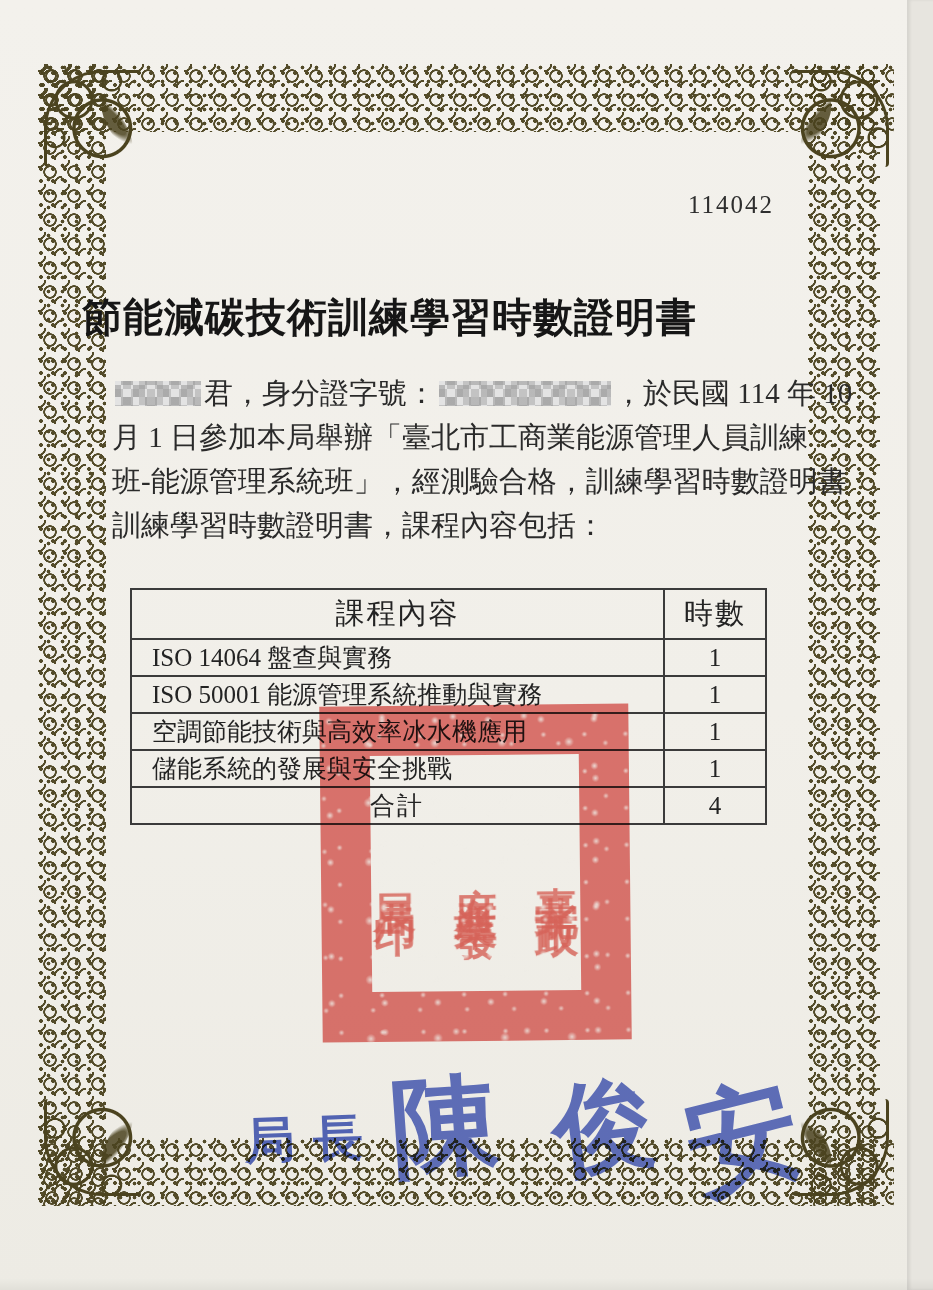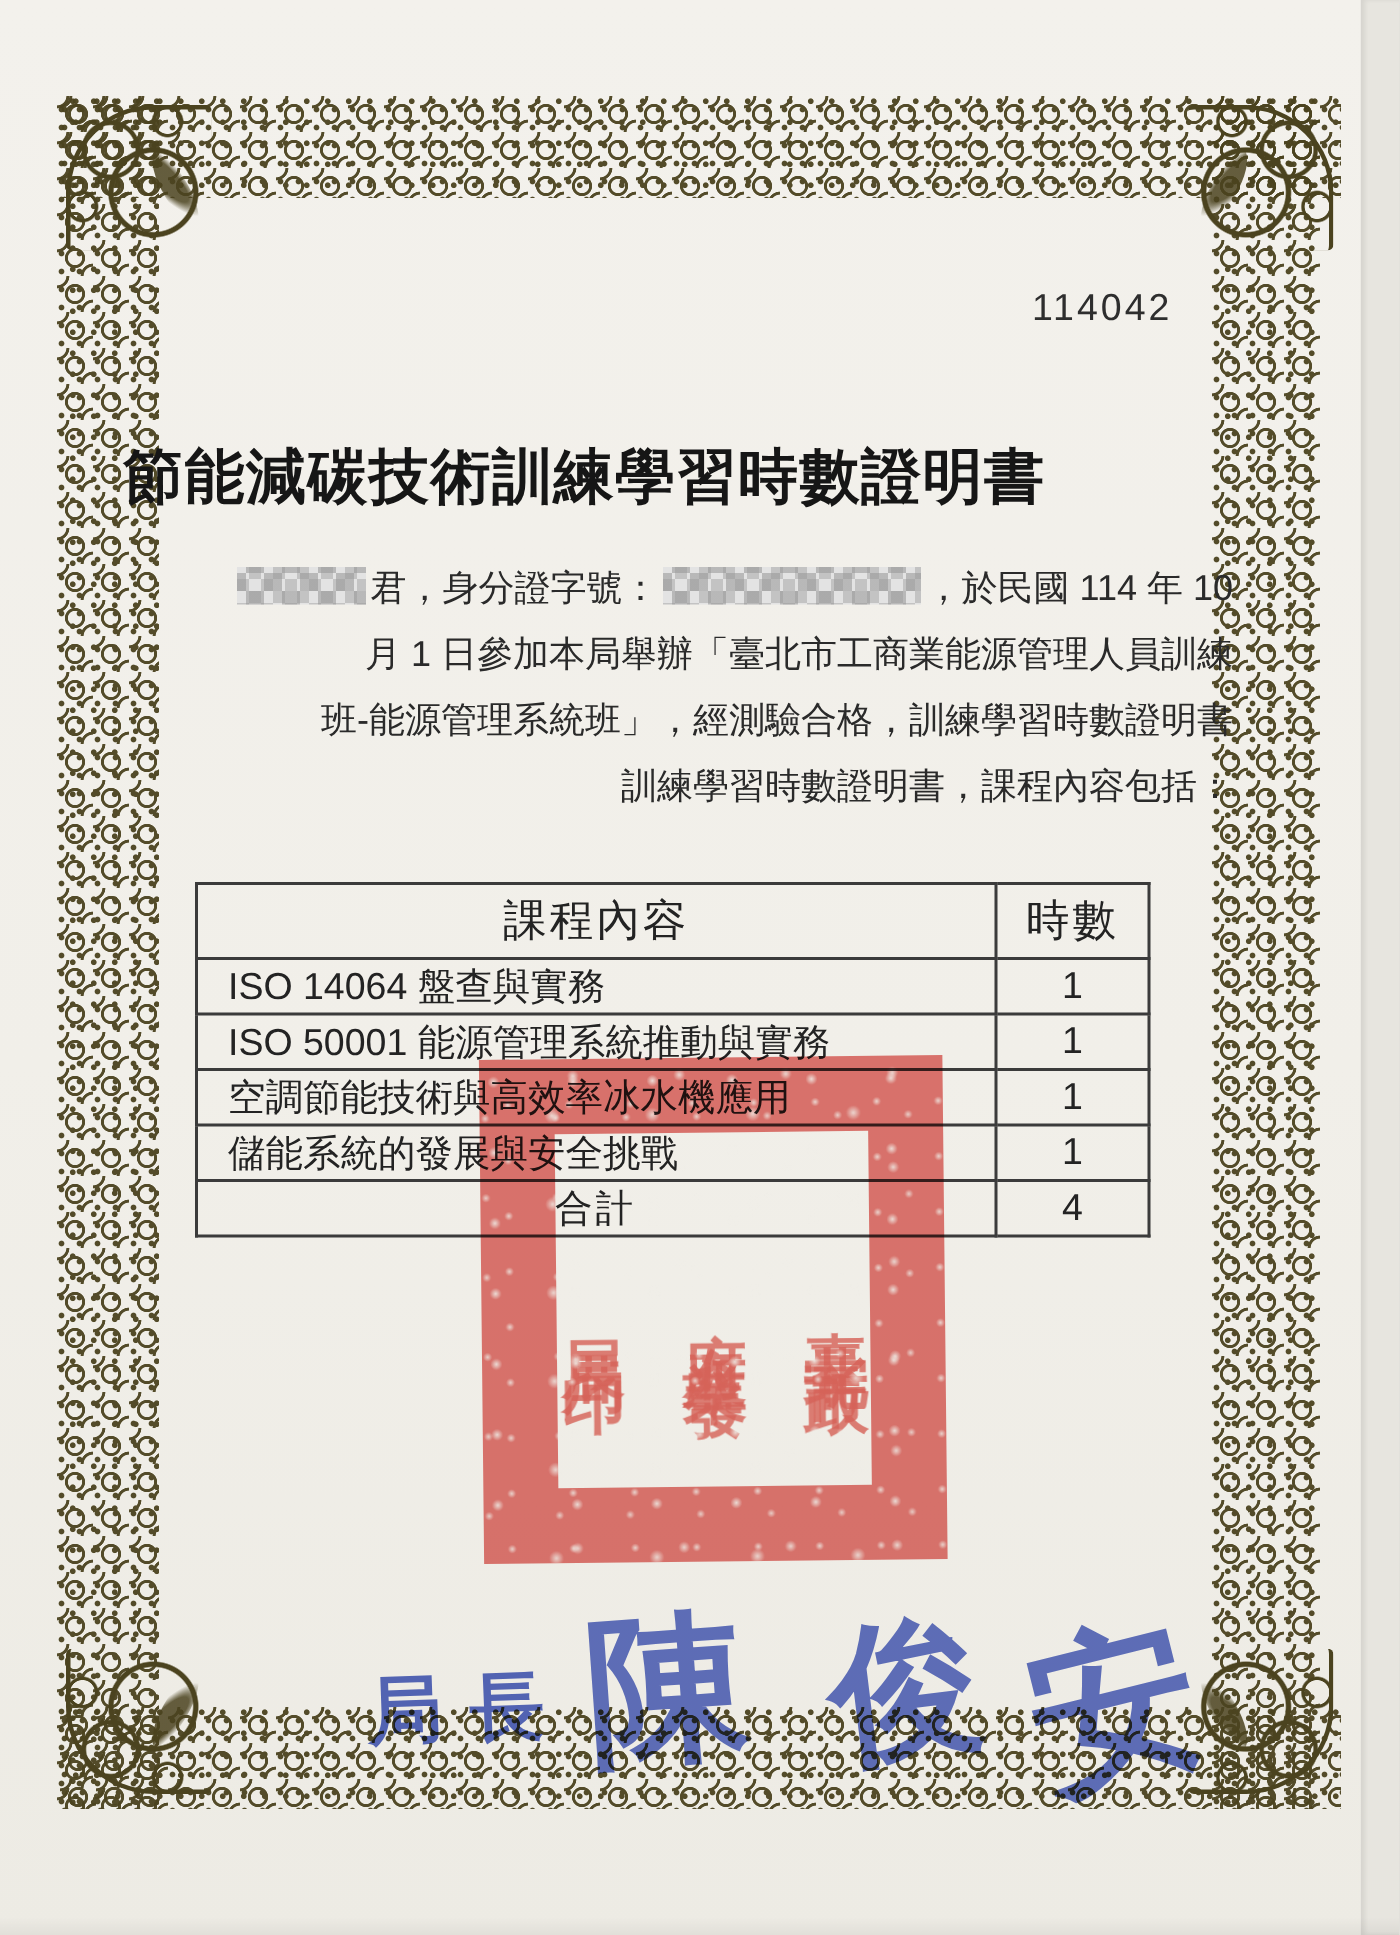--- a/index.html
+++ b/index.html
@@ -1,19 +1,19 @@
 <!DOCTYPE html>
 <html><head>
 <meta charset="utf-8">
 <style>
   html,body { margin:0; padding:0; background:#d9d7d1; }
   .paper {
     position:relative; width:933px; height:1290px; overflow:hidden;
     background:linear-gradient(180deg,#f3f1ec 0%,#f1efe9 55%,#edebe4 100%);
-    font-family:Liberation Sans, sans-serif; color:#252525;
+    font-family:Liberation Serif, serif; color:#252525;
   }
   
   .scan-right { position:absolute; left:907px; top:0; width:26px; height:1290px;
     background:#e7e5df; box-shadow:inset 3px 0 3px rgba(0,0,0,.07); }
   .scan-bottom { position:absolute; left:0; top:1278px; width:933px; height:12px;
     background:linear-gradient(180deg,rgba(0,0,0,0),rgba(0,0,0,.05)); }
 
   
   .band { position:absolute; opacity:.95;
     background-image:
@@ -44,21 +44,21 @@
   .corner-bl { left:28px; bottom:78px; transform:scaleY(-1); }
   .corner-br { right:28px; bottom:78px; transform:scale(-1,-1); }
 
   
   .serial { position:absolute; left:688px; top:191px; font-size:25px; letter-spacing:2px; color:#2e2e2e; }
   .title-line1 { position:absolute; left:0; top:236px; width:933px; text-align:center;
     font-size:41px; font-weight:bold; letter-spacing:4px; color:#161616; }
   .title-line2 { position:absolute; left:0; top:290px; width:779px; text-align:center;
     font-size:40px; font-weight:bold; letter-spacing:1px; color:#161616; }
   .body-text { position:absolute; left:112px; top:371px; width:710px;
-    font-size:24px; line-height:44px; color:#2a2a2a; white-space:nowrap;text-align:right; }
+    font-size:29px; line-height:44px; color:#2a2a2a; white-space:nowrap; }
   .redact { display:inline-block; height:25px; vertical-align:-3px; margin:0 3px;
     background:
       repeating-conic-gradient(rgba(150,150,150,.55) 0 25%, rgba(0,0,0,0) 0 50%) 6px 4px / 24px 24px,
       repeating-conic-gradient(#c3c3c3 0 25%, #e3e3e3 0 50%) 0 0 / 16px 16px; }
   .redact-name { width:86px; }
   .redact-id   { width:172px; }
 
   
   .ctable { position:absolute; left:130px; top:588px; width:637px;
     border-collapse:collapse; table-layout:fixed; }

